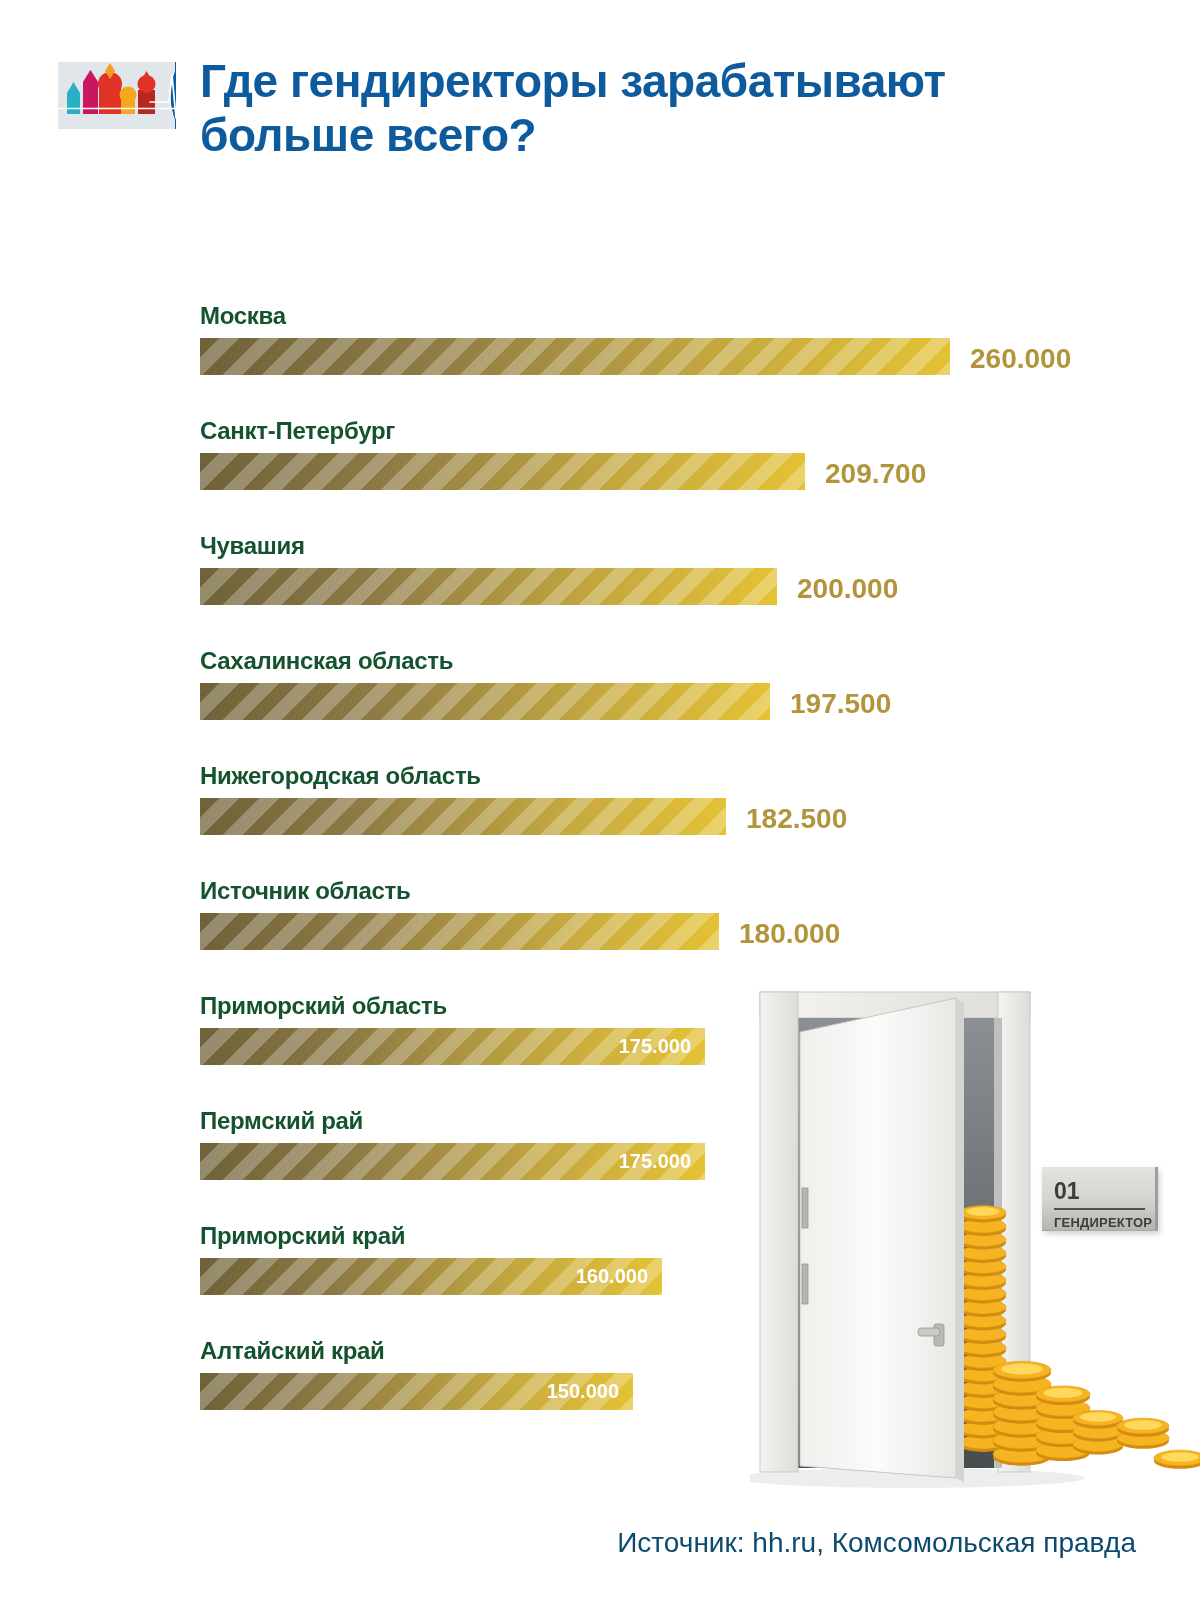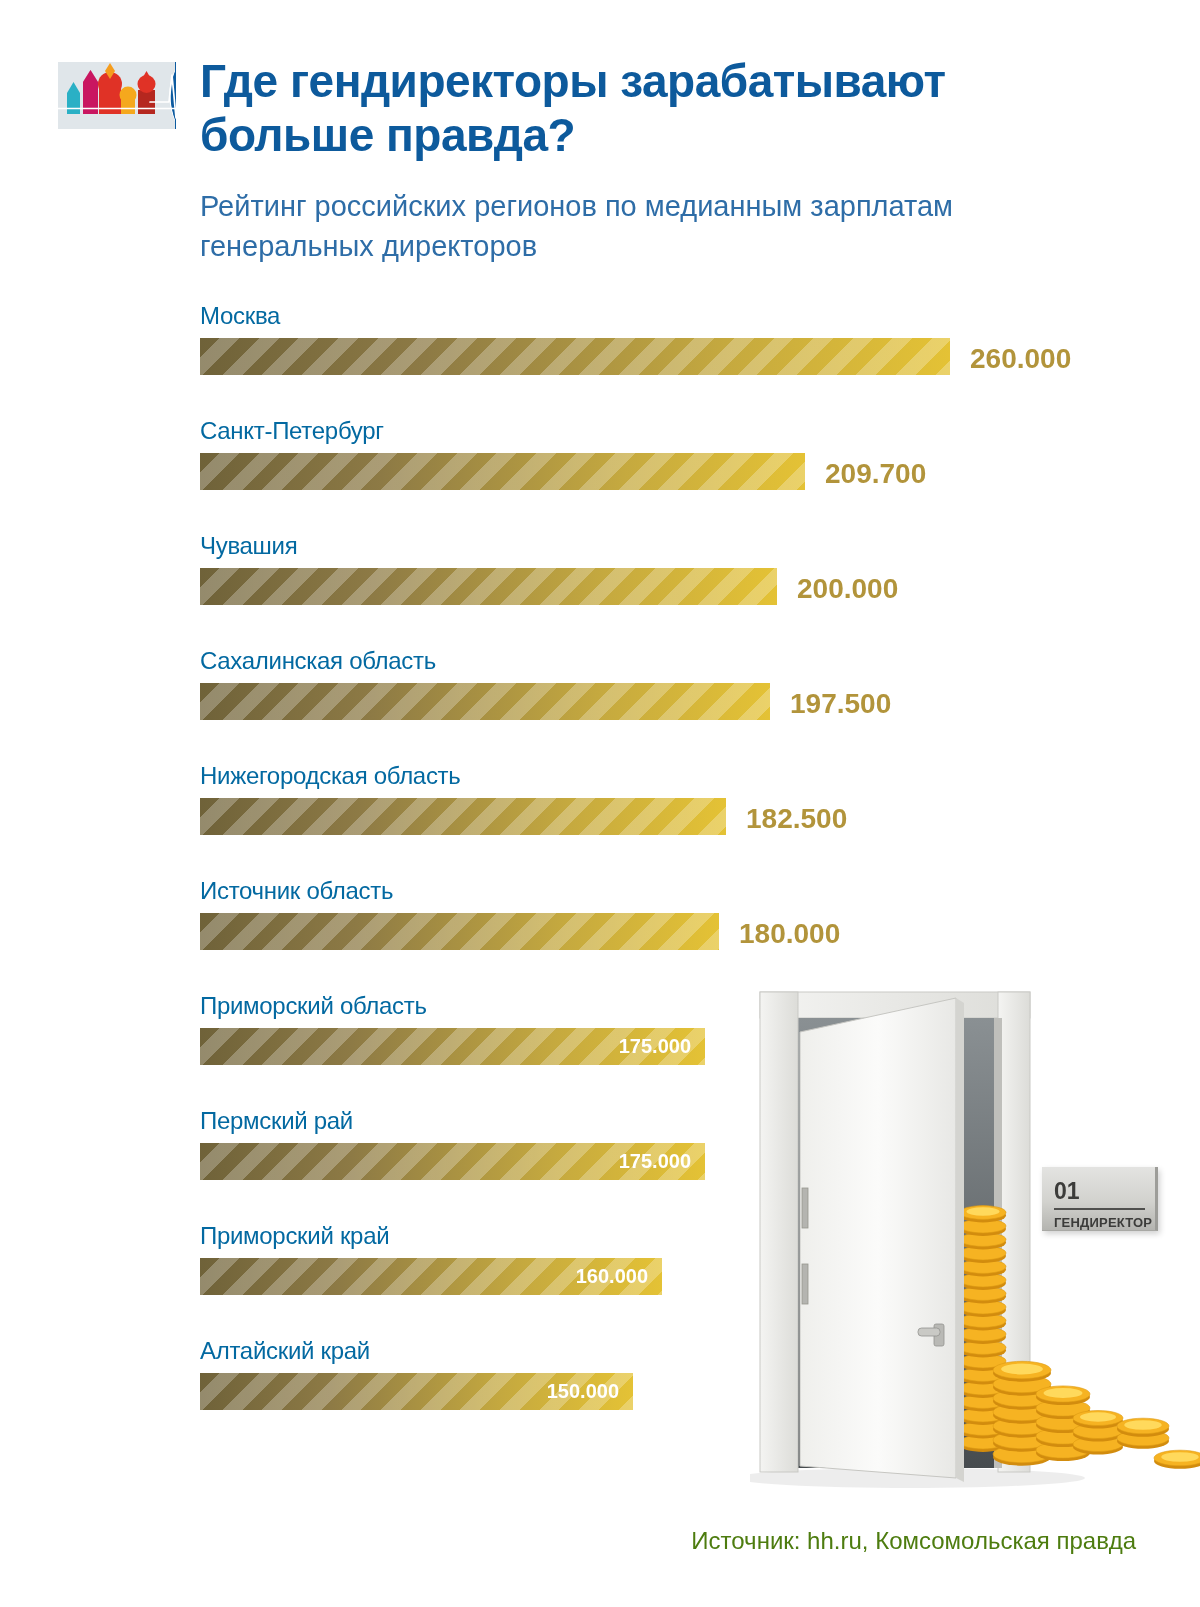--- a/index.html
+++ b/index.html
@@ -14,21 +14,21 @@
     font-size:46px;font-weight:700;color:#0d5a9c;line-height:1.18;letter-spacing:-0.5px;
   }
   .subtitle{
     position:absolute;left:200px;top:186px;width:780px;
     font-size:29px;font-weight:400;color:#2e6da7;line-height:1.38;
   }
   
   .rows{position:absolute;left:200px;top:302px;width:1000px;}
   .row{height:115px;position:relative;}
   .row-label{
-    height:36px;font-size:24px;font-weight:400;color:#0369a1;letter-spacing:-0.3px;
+    height:36px;font-size:24px;font-weight:700;color:#14532d;letter-spacing:-0.3px;
   }
   .bar-line{display:flex;align-items:flex-end;height:37px;}
   .bar{
     position:relative;height:37px;flex:0 0 auto;
     background:
       repeating-linear-gradient(135deg, rgba(255,255,255,0) 0 14px, rgba(255,255,255,0.26) 14px 28px),
       linear-gradient(90deg, #6f6239 0%, #8d7a45 30%, #c5a93f 70%, #e4c235 100%);
   }
   .value-out{
     margin-left:20px;font-size:28px;font-weight:700;color:#b2943b;white-space:nowrap;
@@ -49,21 +49,21 @@
   .plate-number{
     display:block;font-size:23px;font-weight:700;color:#3c3c3a;
     border-bottom:2px solid #50504e;padding-bottom:3px;
   }
   .plate-label{
     display:block;margin-top:5px;font-size:13px;font-weight:700;color:#3c3c3a;letter-spacing:0.2px;
   }
   
   .source{
     position:absolute;right:64px;top:1527px;
-    font-size:24px;color:#4d7c0f;
+    font-size:28px;color:#0c4a6e;
   }
 </style>
 </head>
 <body>
 
 <div class="page">
 
   <svg class="logo" viewBox="0 0 118 67" aria-hidden="true">
 
     <path d="M0,0 L121,0 C108,22 108,45 121,67 L0,67 Z" fill="#e0e6ea"></path>
@@ -102,23 +102,22 @@
       <circle cx="88.5" cy="22" r="9" fill="#e03226"></circle>
       <polygon points="88.5,9 92,15 88.5,20 85,15" fill="#e03226"></polygon>
       <line x1="0" y1="46.5" x2="118" y2="46.5" stroke="#ffffff" stroke-width="1.6"></line>
     </g>
 
     <polyline points="120,40 139,40 142,13 146,56 149,40 175,40" fill="none" stroke="#ffffff" stroke-width="1.7" stroke-linejoin="round" stroke-linecap="round" transform="translate(-28,0)"></polyline>
   </svg>
 
   <div class="title">
     <span>Где гендиректоры зарабатывают</span><br>
-    <span>больше правда?</span>
+    <span>больше всего?</span>
   </div>
-  <div class="subtitle">Рейтинг российских регионов по медианным зарплатам генеральных директоров</div>
 
   <div class="rows" id="rows">
       <div class="row">
         <div class="row-label">Москва</div>
         <div class="bar-line">
           <div class="bar" style="width: 750px;"></div>
           <span class="value-out">260.000</span>
         </div>
       </div>
       <div class="row">

